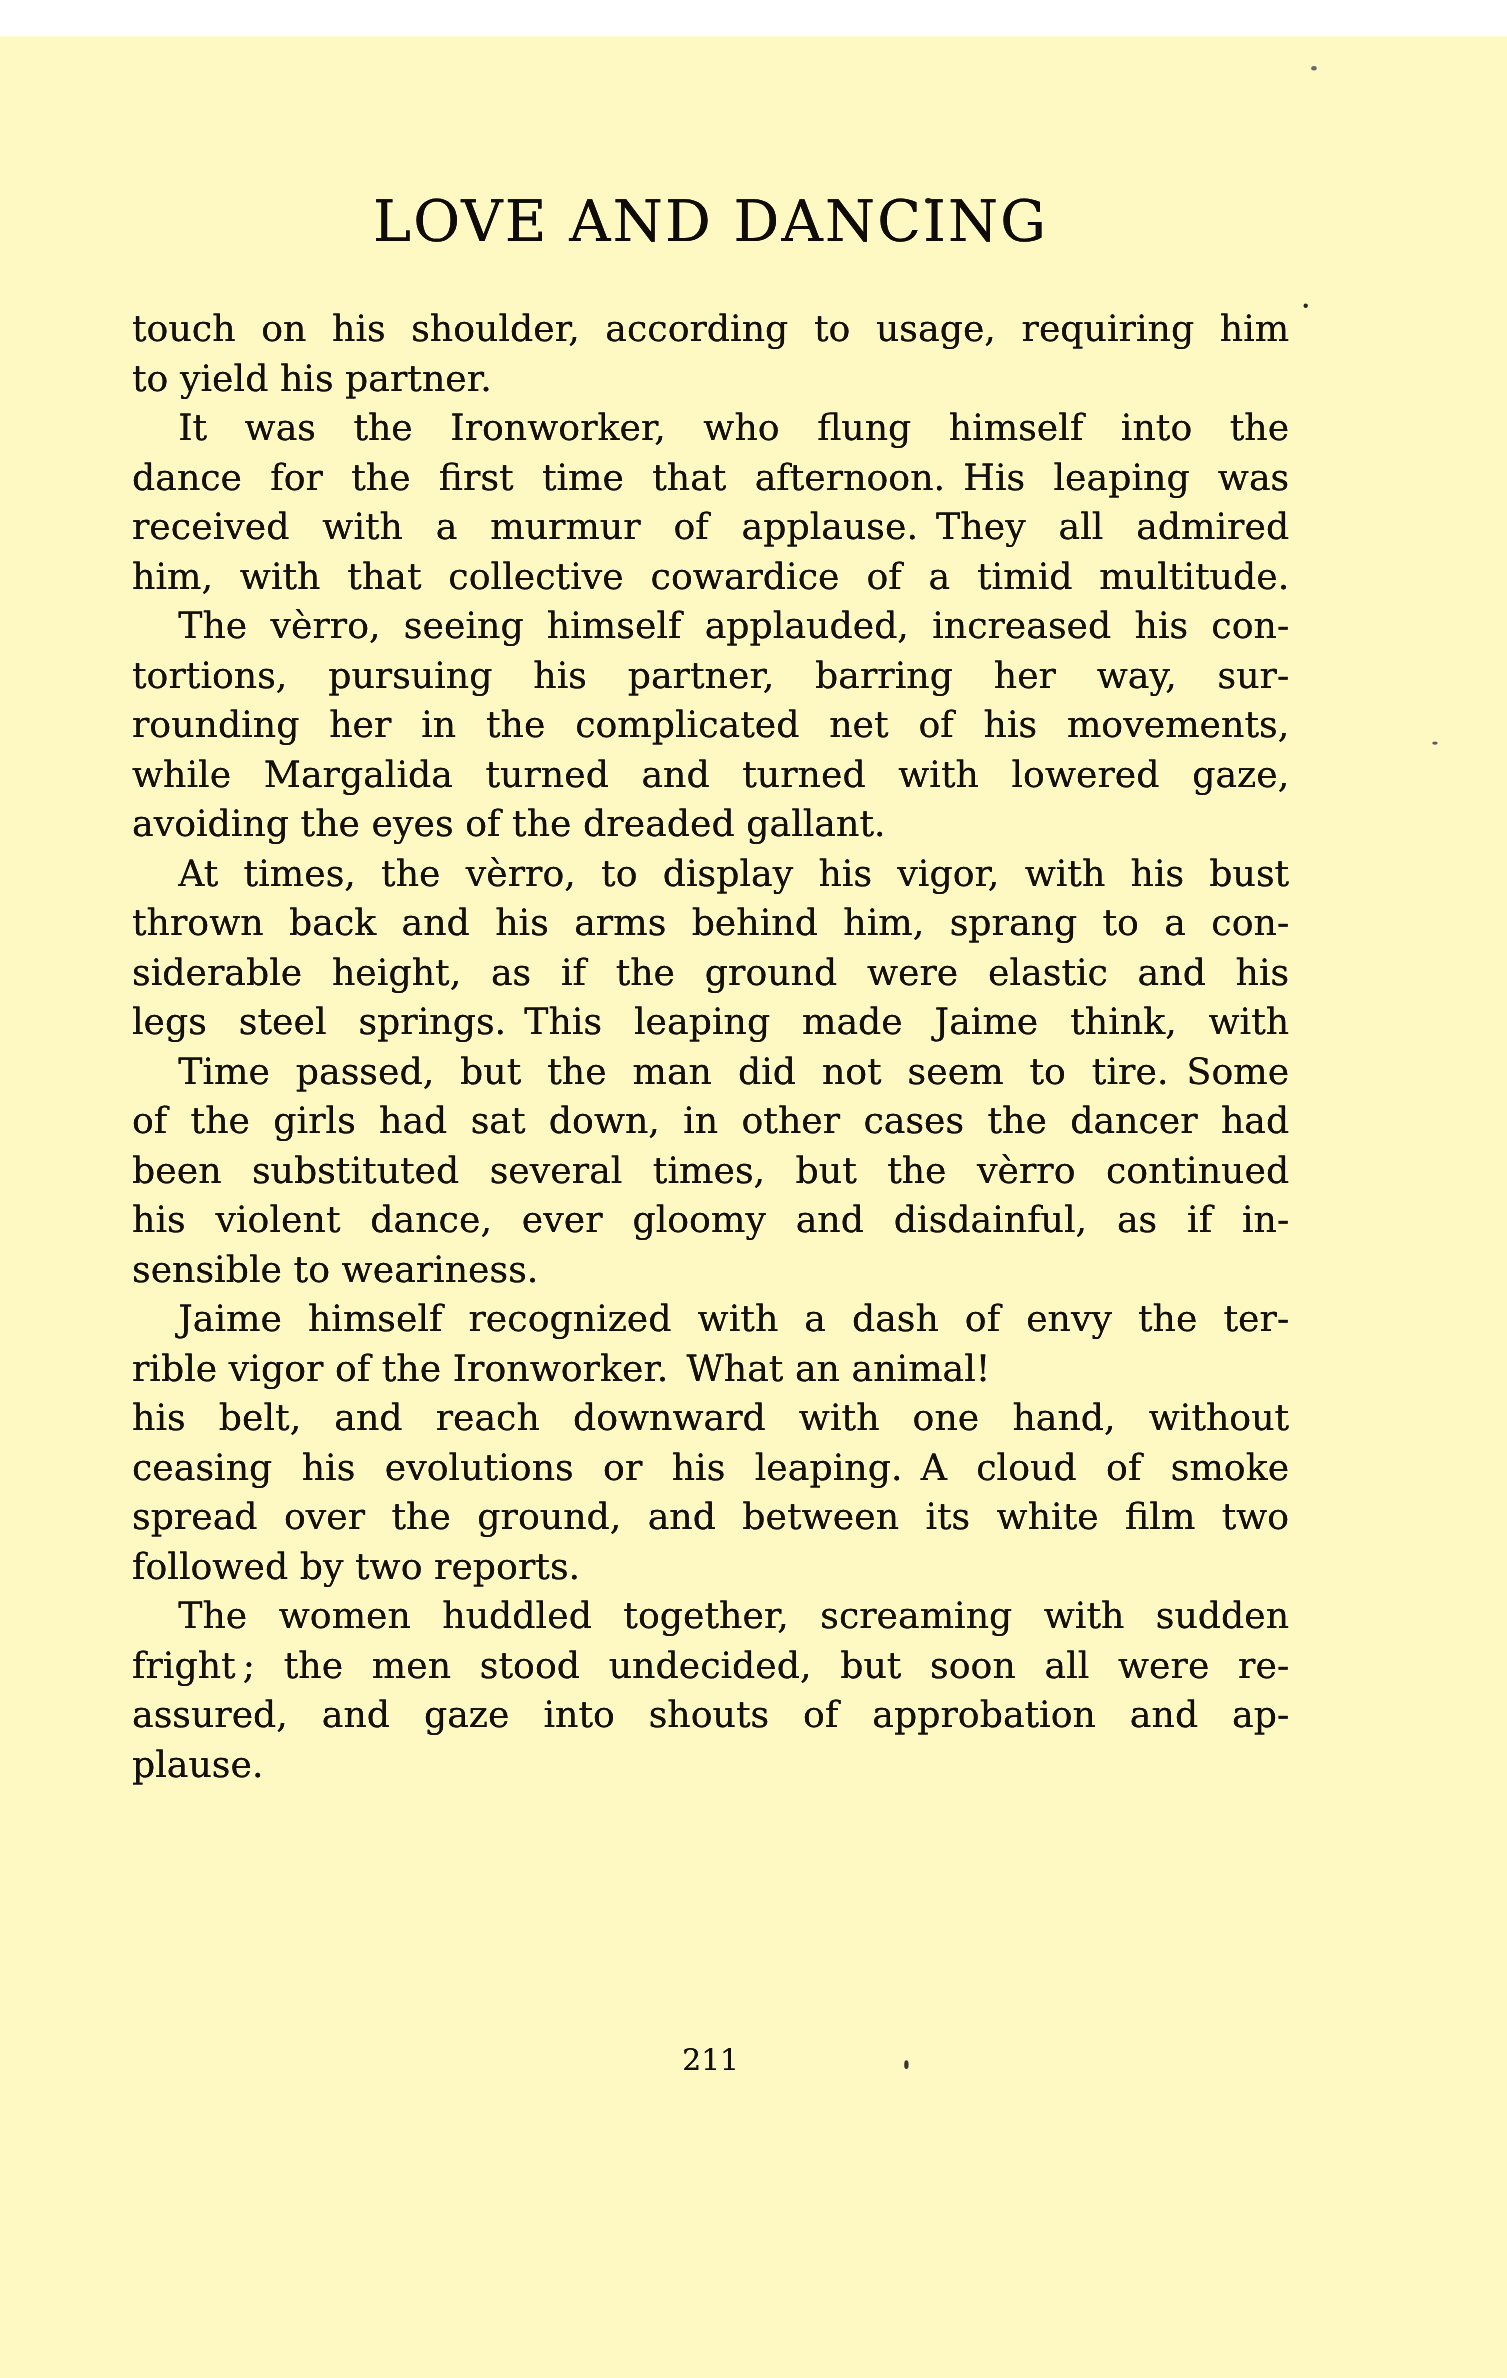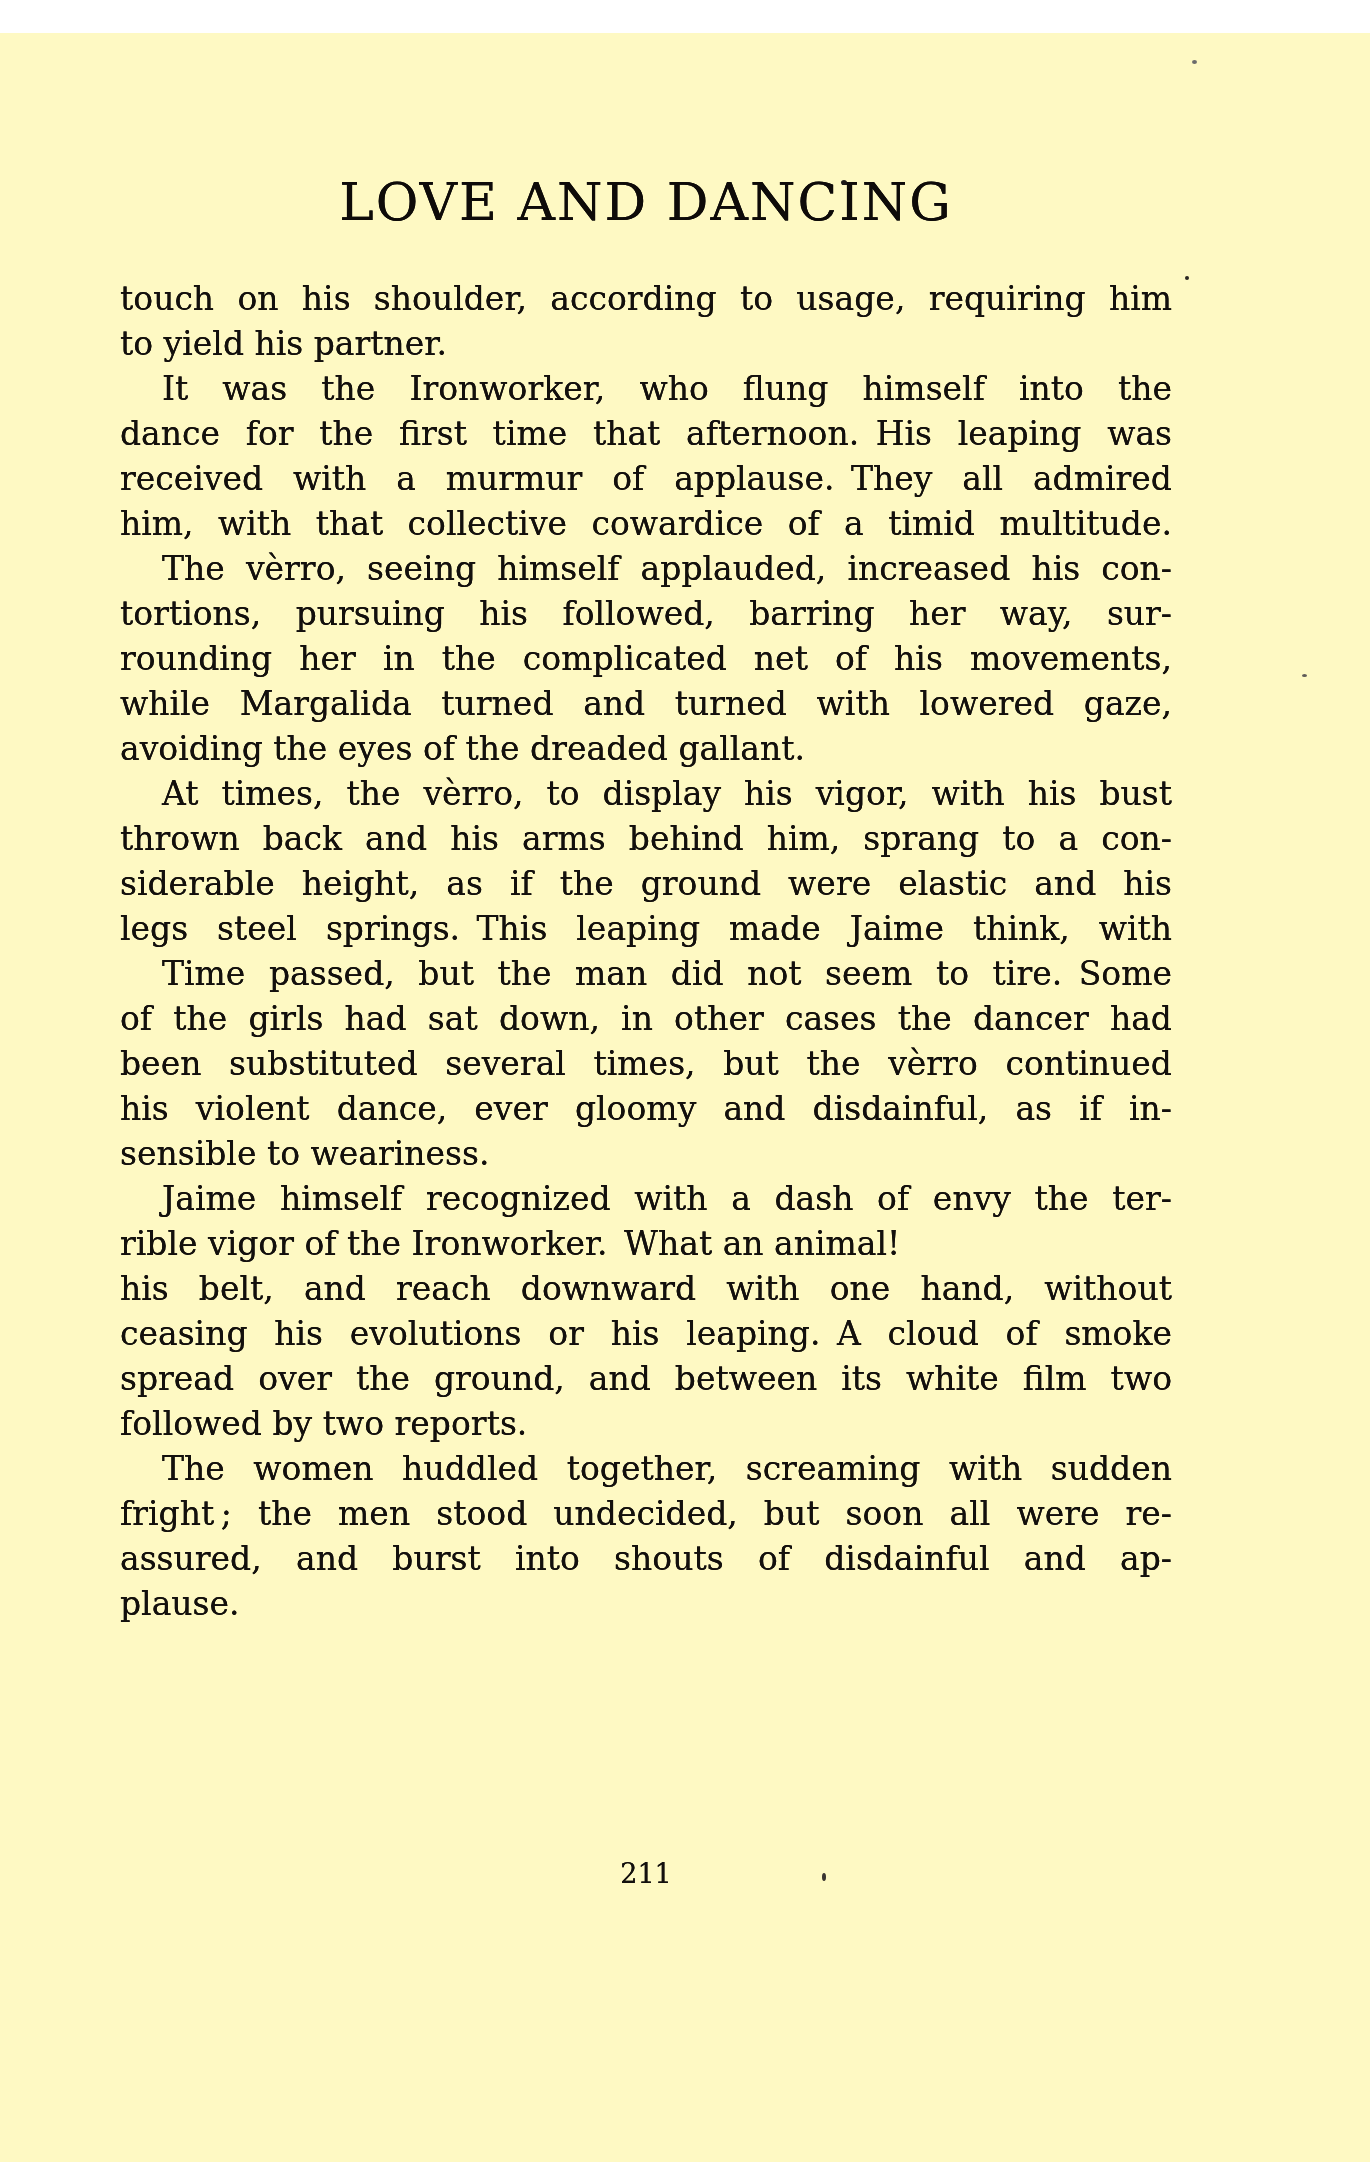--- a/index.html
+++ b/index.html
@@ -73,42 +73,42 @@
   <div class="title">LOVE AND DANCING</div>
 
   <div class="text-block">
       <div class="line">touch on his shoulder, according to usage, requiring him</div>
       <div class="line last">to yield his partner.</div>
       <div class="line indent">It was the Ironworker, who flung himself into the</div>
       <div class="line">dance for the first time that afternoon. His leaping was</div>
       <div class="line">received with a murmur of applause. They all admired</div>
       <div class="line">him, with that collective cowardice of a timid multitude.</div>
       <div class="line indent">The vèrro, seeing himself applauded, increased his con-</div>
-      <div class="line">tortions, pursuing his followed, barring her way, sur-</div>
+      <div class="line">tortions, pursuing his partner, barring her way, sur-</div>
       <div class="line">rounding her in the complicated net of his movements,</div>
       <div class="line">while Margalida turned and turned with lowered gaze,</div>
       <div class="line last">avoiding the eyes of the dreaded gallant.</div>
       <div class="line indent">At times, the vèrro, to display his vigor, with his bust</div>
       <div class="line">thrown back and his arms behind him, sprang to a con-</div>
       <div class="line">siderable height, as if the ground were elastic and his</div>
       <div class="line">legs steel springs. This leaping made Jaime think, with</div>
       <div class="line indent">Time passed, but the man did not seem to tire. Some</div>
       <div class="line">of the girls had sat down, in other cases the dancer had</div>
       <div class="line">been substituted several times, but the vèrro continued</div>
       <div class="line">his violent dance, ever gloomy and disdainful, as if in-</div>
       <div class="line last">sensible to weariness.</div>
       <div class="line indent">Jaime himself recognized with a dash of envy the ter-</div>
       <div class="line last">rible vigor of the Ironworker. What an animal!</div>
       <div class="line">his belt, and reach downward with one hand, without</div>
       <div class="line">ceasing his evolutions or his leaping. A cloud of smoke</div>
       <div class="line">spread over the ground, and between its white film two</div>
       <div class="line last">followed by two reports.</div>
       <div class="line indent">The women huddled together, screaming with sudden</div>
       <div class="line">fright ; the men stood undecided, but soon all were re-</div>
-      <div class="line">assured, and burst into shouts of disdainful and ap-</div>
+      <div class="line">assured, and gaze into shouts of approbation and ap-</div>
       <div class="line last">plause.</div>
     </div>
 
   <div class="page-number">211</div>
 <span class="speck" style="left: 1192px; top: 27px; width: 5px; height: 4px; background: rgb(107, 107, 107);"></span>
     <span class="speck" style="left: 841px; top: 147px; width: 6px; height: 5px; background: rgb(28, 25, 23);"></span>
     <span class="speck" style="left: 1185px; top: 243px; width: 4px; height: 4px; background: rgb(42, 38, 34);"></span>
     <span class="speck" style="left: 1302px; top: 641px; width: 5px; height: 3px; background: rgb(95, 91, 87);"></span>
     <span class="speck" style="left: 822px; top: 1840px; width: 4px; height: 8px; background: rgb(58, 53, 48);"></span>
     <span class="speck" style="left: 1093px; top: 2139px; width: 5px; height: 4px; background: rgb(35, 32, 29);"></span>

